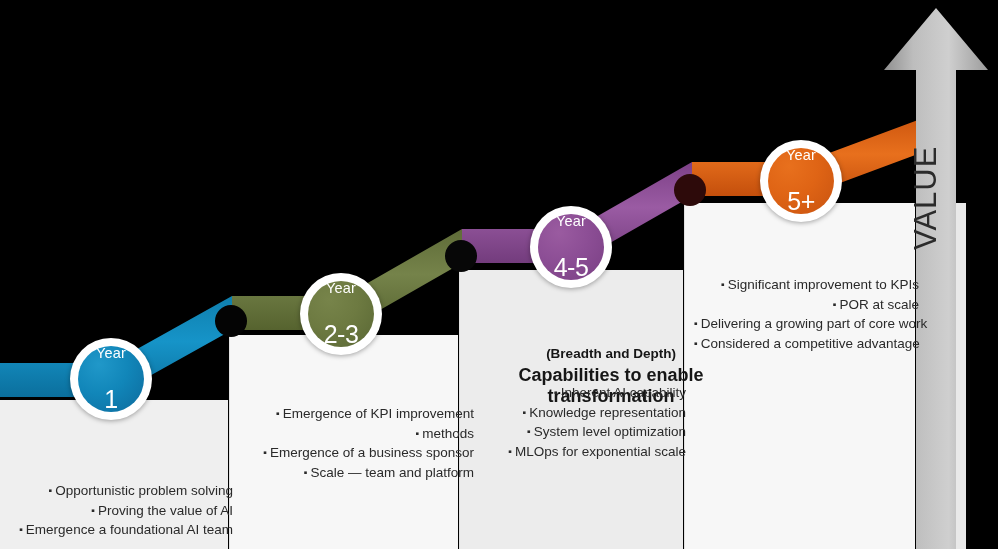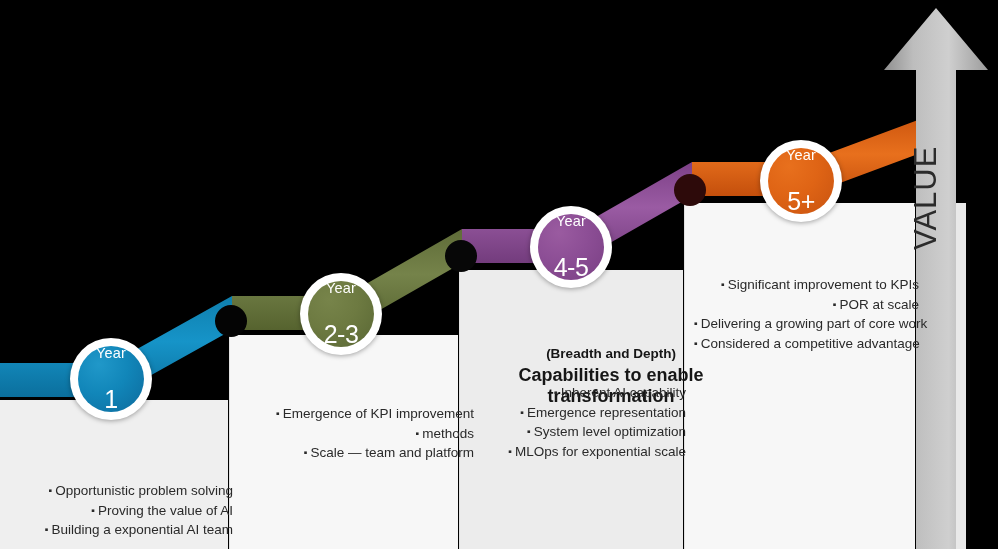--- a/index.html
+++ b/index.html
@@ -123,36 +123,37 @@
     <div class="inner">
       <span class="yr">Year</span>
       <span class="no">5+</span>
     </div>
   </div>
 
   <div class="ttl" style="left:0;top:432px;width:228px;font-size:40px;">POCs</div>
   <ul class="blist" style="left:18px;top:481px;width:215px;font-size:13.5px;">
     <li>Opportunistic problem solving</li>
     <li>Proving the value of AI</li>
-    <li>Building a exponential AI team</li>
+    <li>Emergence a foundational AI team</li>
   </ul>
 
   <div class="ttl" style="left:229px;top:362px;width:229px;font-size:40px;">Focus</div>
   <ul class="blist" style="left:254px;top:404px;width:220px;font-size:13.5px;">
     <li>Emergence of KPI improvement</li>
     <li style="text-indent:0;padding-left:16px;">methods</li>
+    <li>Emergence of a business sponsor</li>
     <li>Scale — team and platform</li>
   </ul>
 
   <div class="ttl" style="left:459px;top:298px;width:224px;font-size:40px;">Scale</div>
   <div class="subttl" style="left:459px;top:346px;width:224px;font-size:13.5px;">(Breadth and Depth)</div>
   <div class="subttl" style="left:455px;top:365px;width:232px;font-size:18px;">Capabilities to enable transformation</div>
   <ul class="blist" style="left:486px;top:383px;width:200px;font-size:13.5px;line-height:1.55;">
     <li>Inherent AI capability</li>
-    <li>Emergence representation</li>
+    <li>Knowledge representation</li>
     <li>System level optimization</li>
     <li>MLOps for exponential scale</li>
   </ul>
 
   <div class="ttl" style="left:684px;top:231px;width:231px;font-size:40px;">Transform</div>
   <ul class="blist" style="left:694px;top:275px;width:225px;font-size:13.5px;line-height:1.5;">
     <li>Significant improvement to KPIs</li>
     <li>POR at scale</li>
     <li>Delivering a growing part of core work</li>
     <li>Considered a competitive advantage</li>

